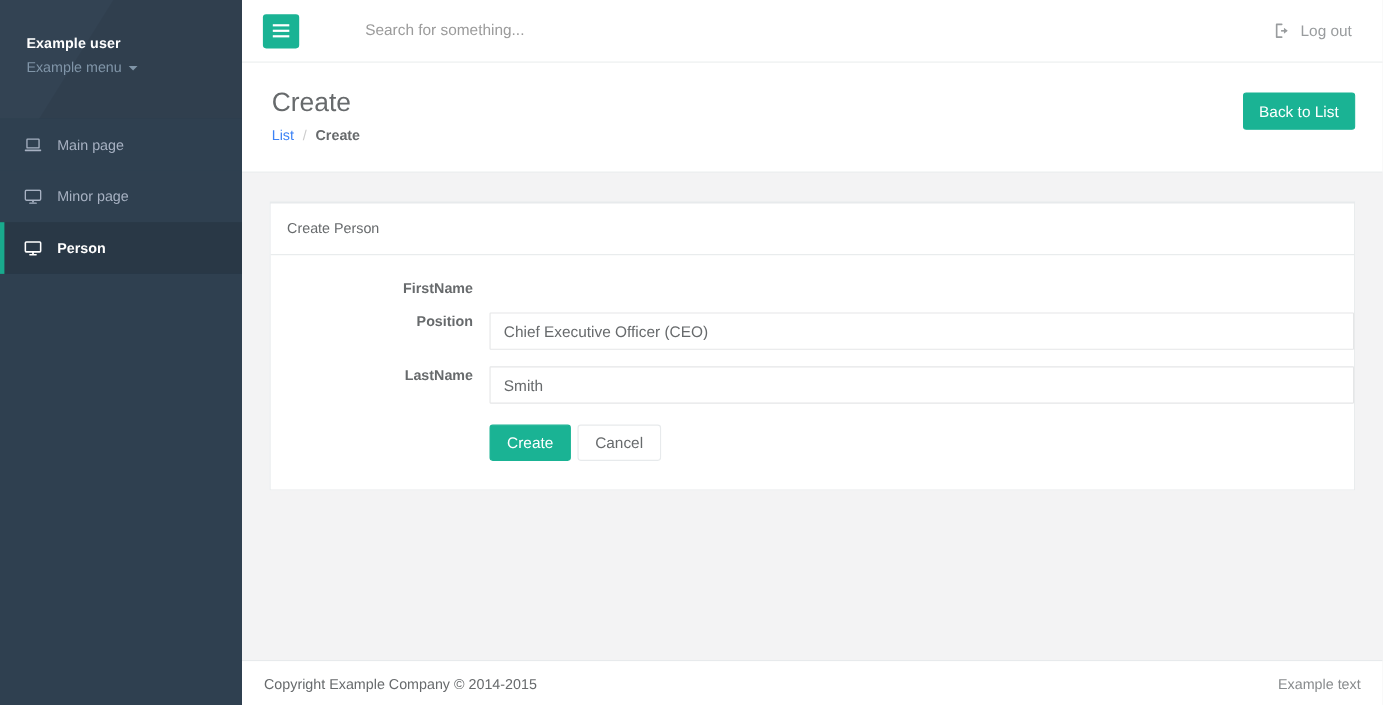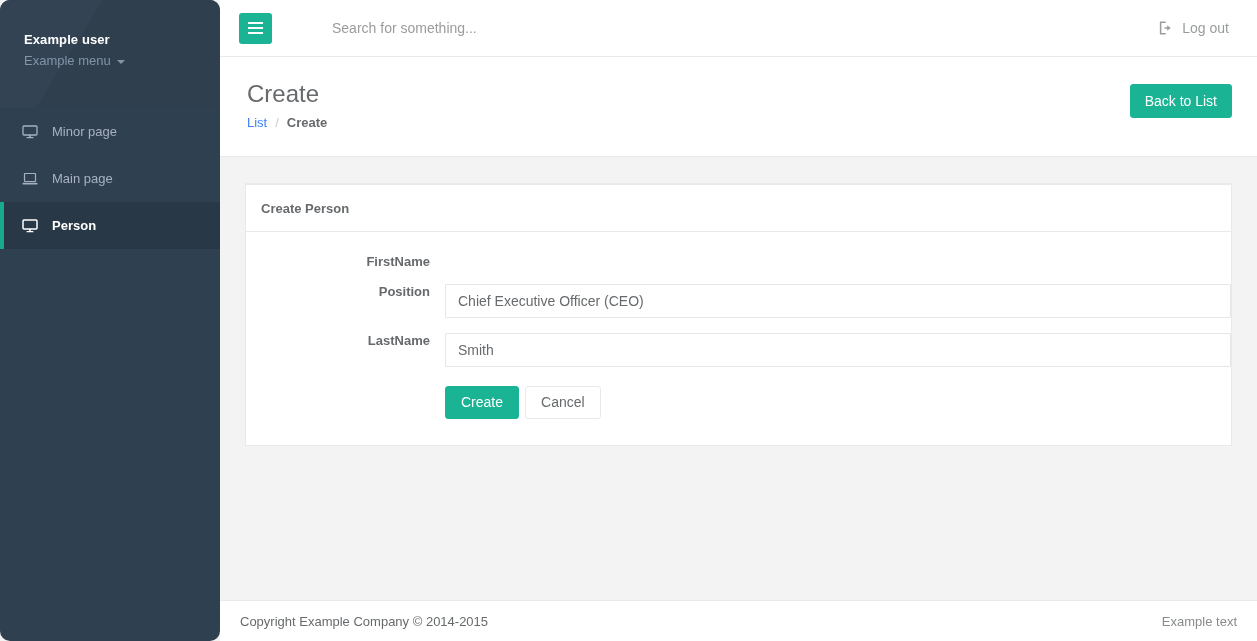--- a/index.html
+++ b/index.html
@@ -13,21 +13,20 @@
   .app { position: relative; width: 1257px; height: 641px; display: flex; }
 
   
   .sidebar {
     width: 220px;
     flex: 0 0 220px;
     background: #2f4050;
     height: 641px;
     position: relative;
     overflow: hidden;
-    border-radius: 10px;
   }
   .profile {
     height: 108px;
     position: relative;
     overflow: hidden;
     padding: 32px 0 0 24px;
     background: #2f4050;
   }
   .profile::before {
     content: "";
@@ -216,21 +215,21 @@
     background: #ffffff;
     border: 1px solid #e7eaec;
     border-top: 2px solid #e7eaec;
   }
   .panel-head {
     padding: 14px 15px 14px 15px;
     border-bottom: 1px solid #e7eaec;
   }
   .panel-title {
     font-size: 13px;
-    font-weight: bold;
+    font-weight: normal;
     color: #676a6c;
     margin-top: 32px;
   }
   .panel-body { padding: 22px 18px 26px 18px; }
 
   .form-row {
     display: flex;
     align-items: flex-start;
     margin-bottom: 15px;
   }
@@ -307,38 +306,38 @@
 
     <div class="profile">
       <div class="profile-name">Example user</div>
       <div class="profile-menu">
         <span>Example menu</span>
         <span class="caret"></span>
       </div>
     </div>
 
     <ul class="nav">
+      <li class="nav-item">
+        <span class="nav-icon">
+          <svg width="16" height="14" viewBox="0 0 16 14">
+            <rect x="2.5" y="1.5" width="11" height="8" rx="0.5" fill="none" stroke="currentColor" stroke-width="1.2"></rect>
+            <rect x="0.5" y="10.8" width="15" height="1.6" rx="0.6" fill="currentColor"></rect>
+          </svg>
+        </span>
+        <span>Main page</span>
+      </li>
       <li class="nav-item">
         <span class="nav-icon">
           <svg width="16" height="14" viewBox="0 0 16 14">
             <rect x="1" y="1" width="14" height="9" rx="1" fill="none" stroke="currentColor" stroke-width="1.3"></rect>
             <rect x="7.2" y="10" width="1.6" height="2" fill="currentColor"></rect>
             <rect x="4.5" y="12" width="7" height="1.3" rx="0.6" fill="currentColor"></rect>
           </svg>
         </span>
         <span>Minor page</span>
-      </li>
-      <li class="nav-item">
-        <span class="nav-icon">
-          <svg width="16" height="14" viewBox="0 0 16 14">
-            <rect x="2.5" y="1.5" width="11" height="8" rx="0.5" fill="none" stroke="currentColor" stroke-width="1.2"></rect>
-            <rect x="0.5" y="10.8" width="15" height="1.6" rx="0.6" fill="currentColor"></rect>
-          </svg>
-        </span>
-        <span>Main page</span>
       </li>
       <li class="nav-item active">
         <span class="nav-icon">
           <svg width="16" height="14" viewBox="0 0 16 14">
             <rect x="1" y="1" width="14" height="9" rx="1" fill="none" stroke="currentColor" stroke-width="1.5"></rect>
             <rect x="7.2" y="10" width="1.6" height="2" fill="currentColor"></rect>
             <rect x="4.5" y="12" width="7" height="1.3" rx="0.6" fill="currentColor"></rect>
           </svg>
         </span>
         <span>Person</span>

